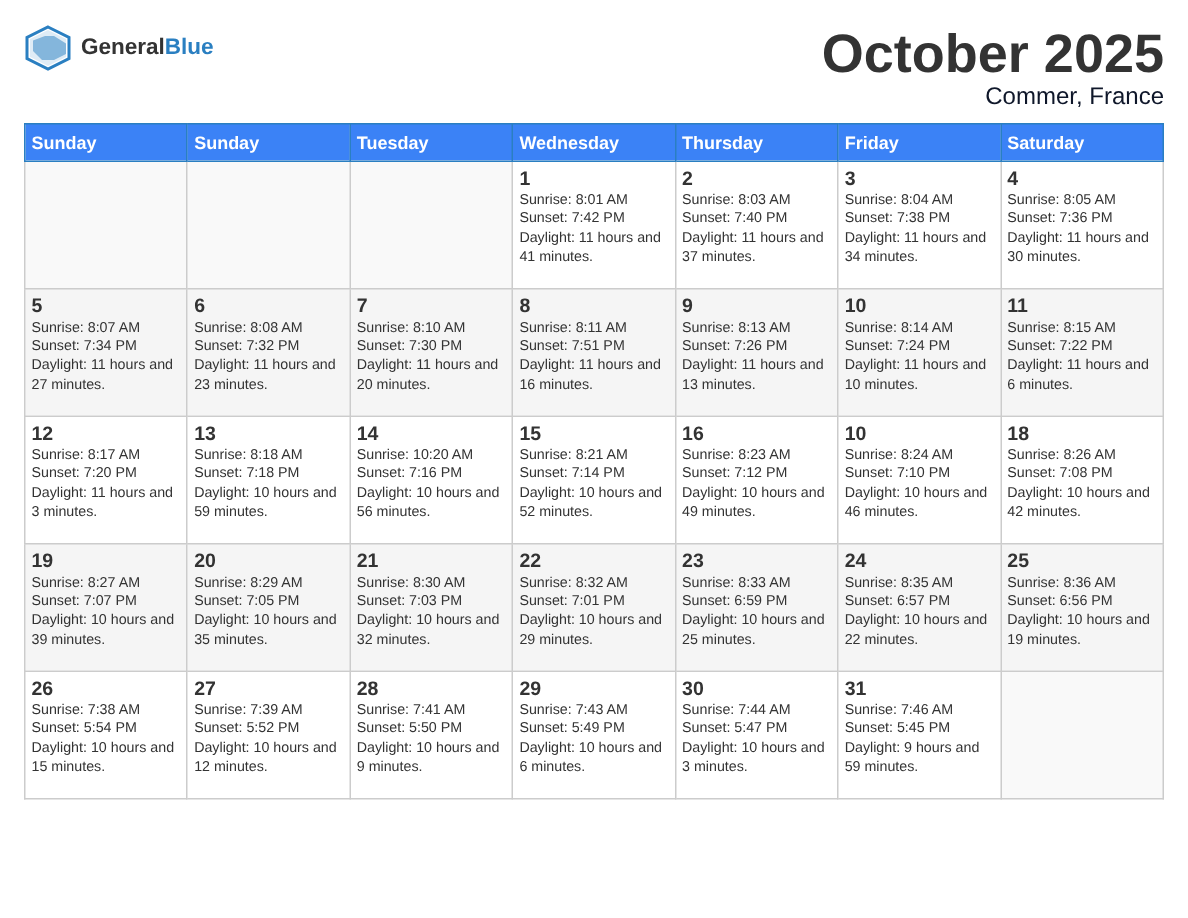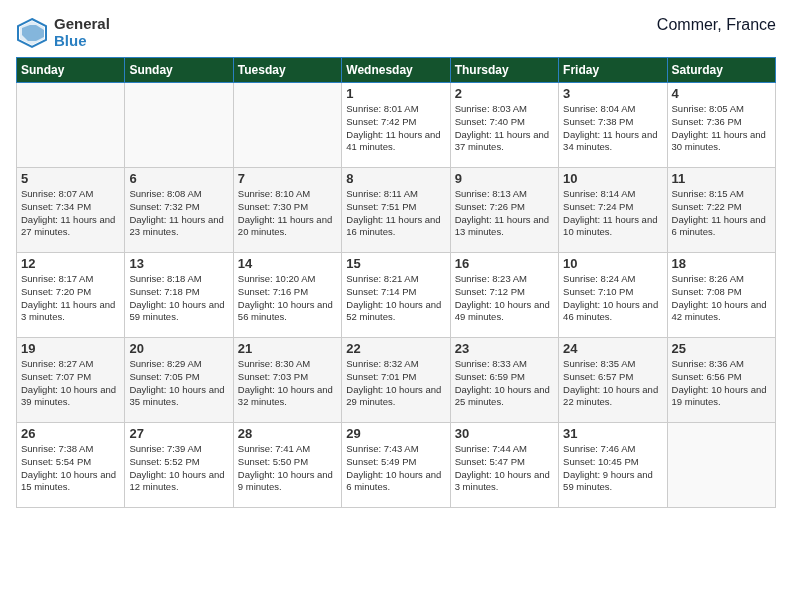--- a/index.html
+++ b/index.html
@@ -16,21 +16,21 @@
       justify-content: space-between;
       margin-bottom: 8px;
     }
     .logo {
       display: flex;
       align-items: center;
       gap: 6px;
     }
     .logo-text {
       display: flex;
-      flex-direction: column;
+      flex-direction: row;
       line-height: 1.1;
       justify-content: center;
     }
     .logo-general {
       font-size: 15px;
       font-weight: bold;
       color: #333;
     }
     .logo-blue {
       font-size: 15px;
@@ -53,21 +53,21 @@
     .location {
       font-size: 16px;
       color: #0f172a;
     }
     .calendar {
       width: 100%;
       border-collapse: collapse;
       border: 1px solid #ccc;
     }
     .calendar th {
-      background: #14532d;
+      background: #3b82f6;
       color: #fff;
       font-size: 12px;
       font-weight: bold;
       padding: 5px 4px;
       text-align: left;
       border: 1px solid #2a7fc1;
     }
     .calendar td {
       vertical-align: top;
       width: calc(100% / 7);
@@ -108,20 +108,21 @@
       <polygon points="16,4 28,10 28,22 16,28 4,22 4,10" fill="#2a7fc1" opacity="0.15"></polygon>
       <polygon points="16,2 30,9 30,23 16,30 2,23 2,9" fill="none" stroke="#2a7fc1" stroke-width="2"></polygon>
       <polygon points="20,8 28,13 28,20 20,24 12,24 6,18 6,11 14,8" fill="#2a7fc1" opacity="0.5"></polygon>
     </svg>
     <div class="logo-text">
       <span class="logo-general">General</span>
       <span class="logo-blue">Blue</span>
     </div>
   </div>
   <div class="title-block">
+    <div class="month-title">October 2025</div>
     <div class="location">Commer, France</div>
   </div>
 </div>
 
 <table class="calendar">
   <thead>
     <tr>
     <th>Sunday</th>
         <th>Sunday</th>
         <th>Tuesday</th>
@@ -350,20 +351,20 @@
         <td>
           <span class="day-number">30</span>
           <div class="day-info">Sunrise: 7:44 AM
 Sunset: 5:47 PM
 Daylight: 10 hours
 and 3 minutes.</div>
         </td>
         <td>
           <span class="day-number">31</span>
           <div class="day-info">Sunrise: 7:46 AM
-Sunset: 10:45 PM
+Sunset: 5:45 PM
 Daylight: 9 hours
 and 59 minutes.</div>
         </td>
         <td class="empty"></td>
       </tr>
     </tbody>
 </table>
 
 </body></html>

